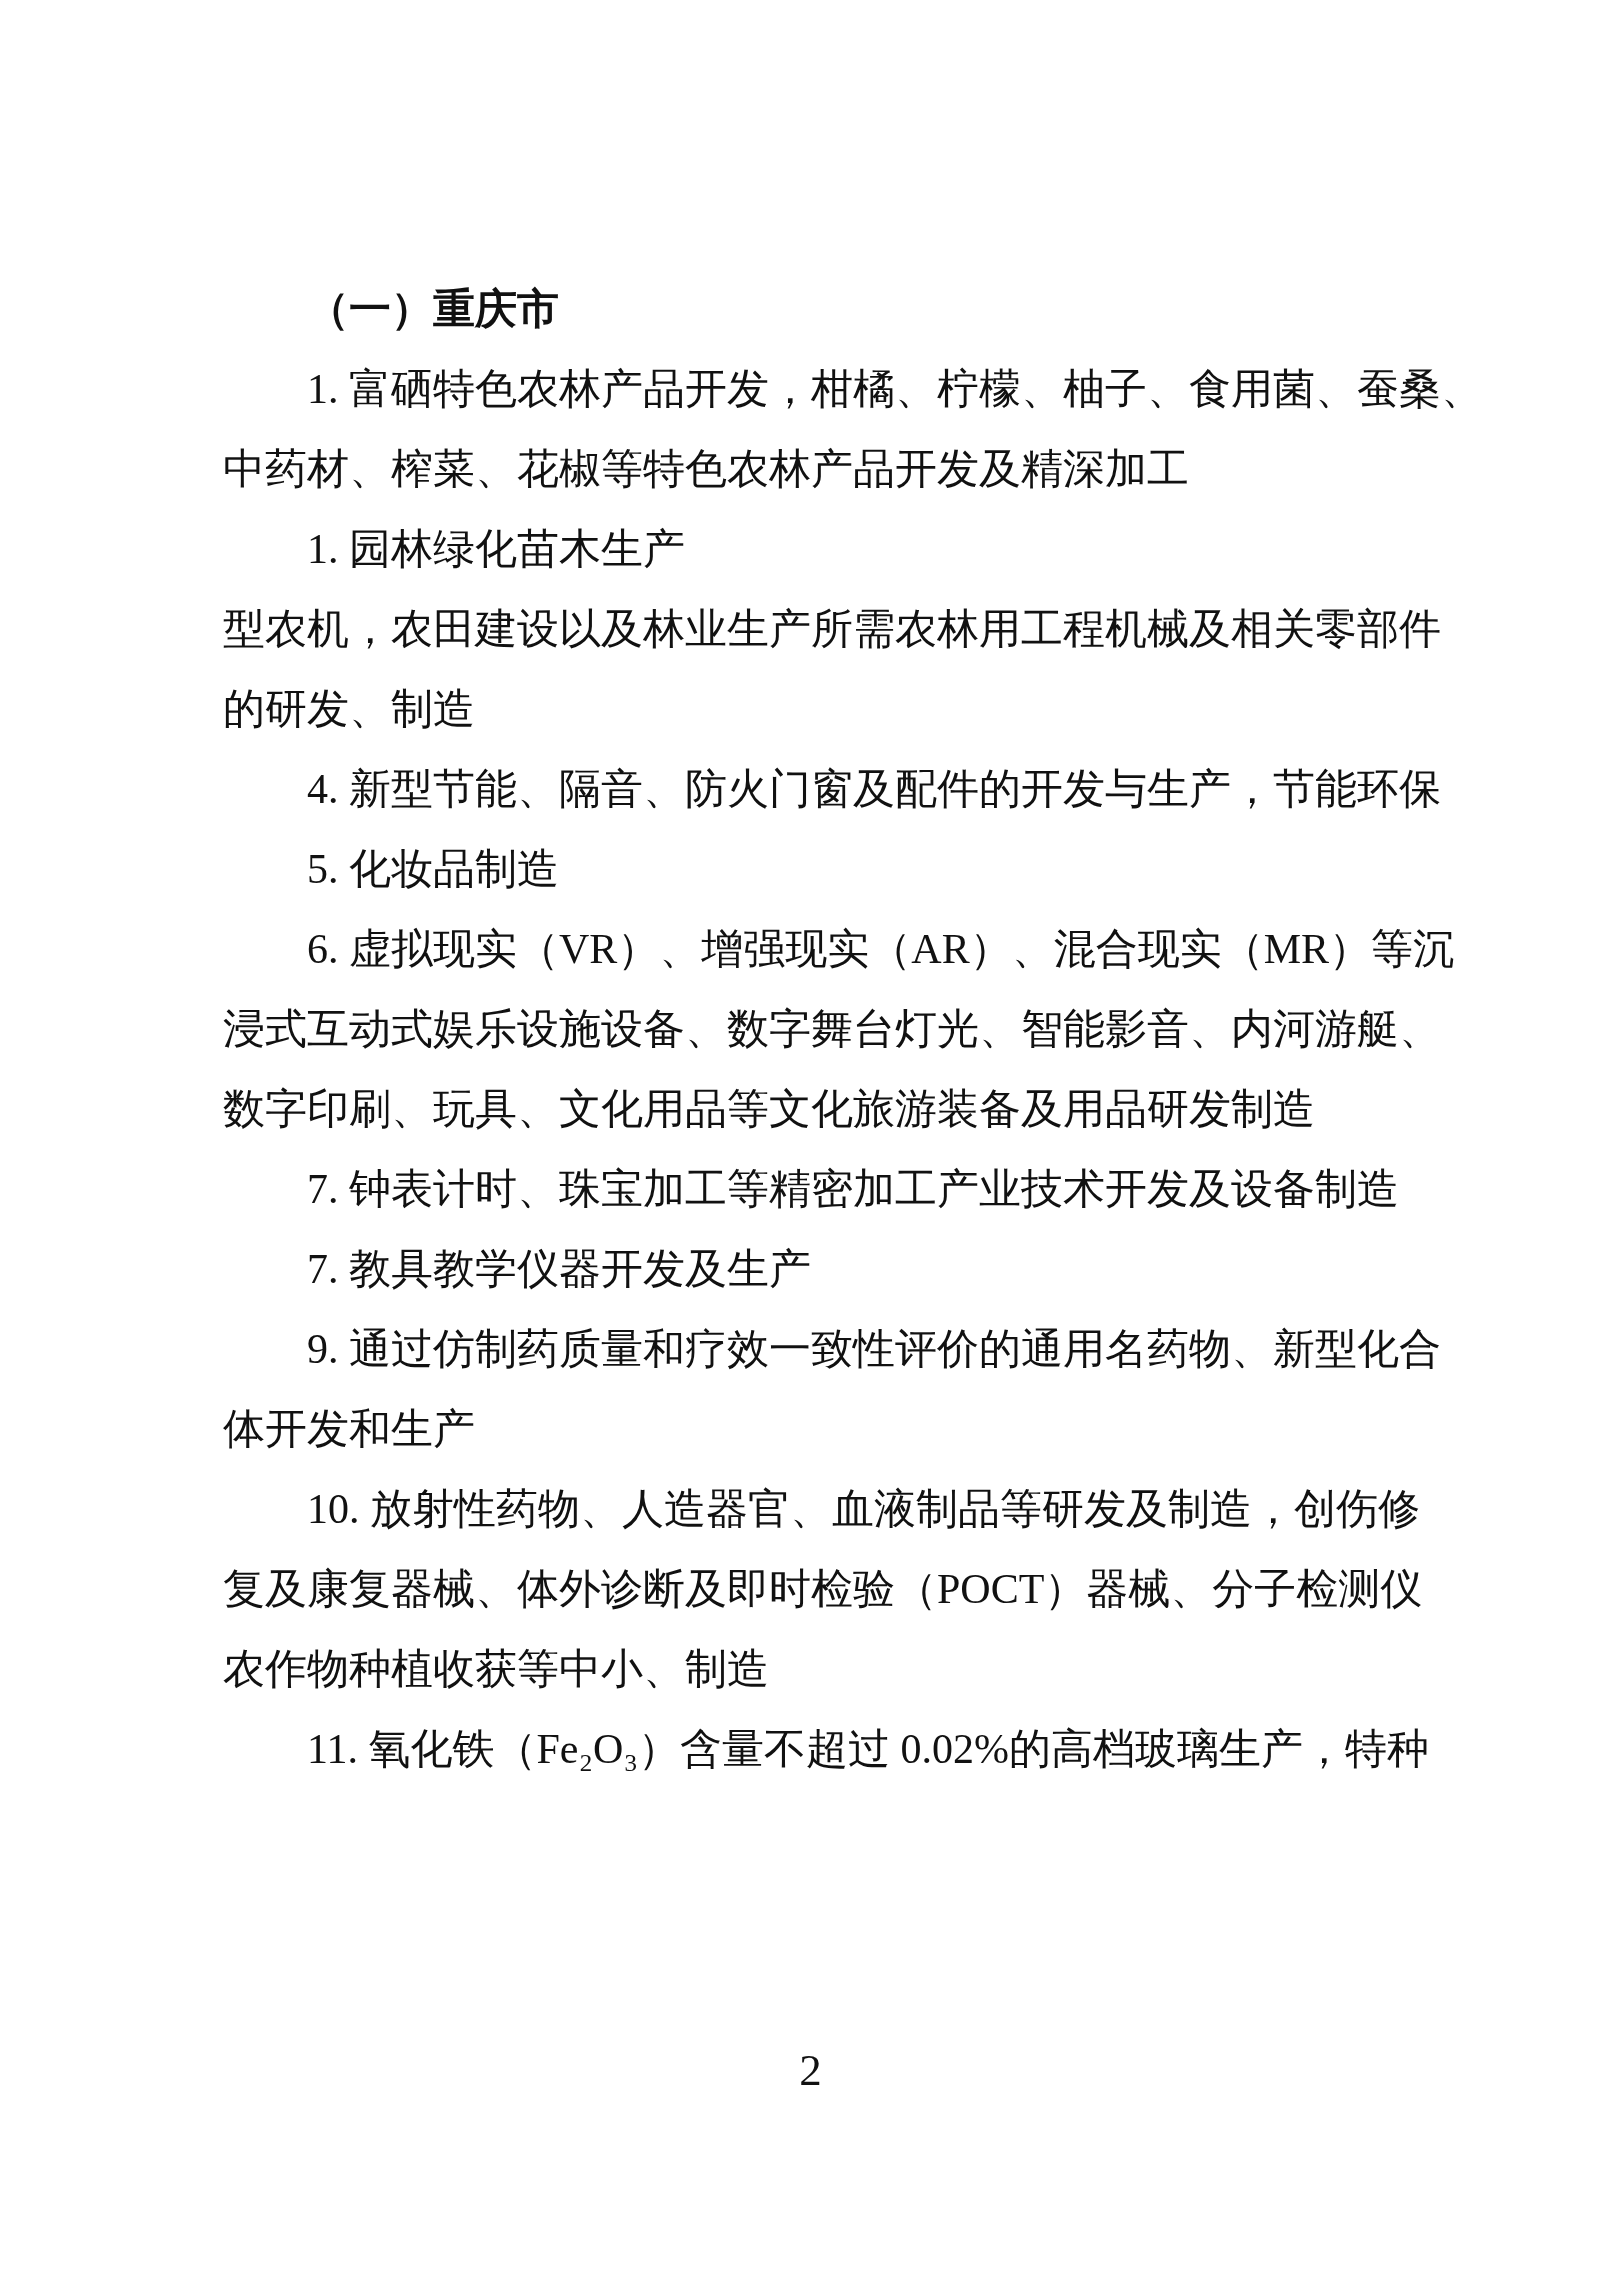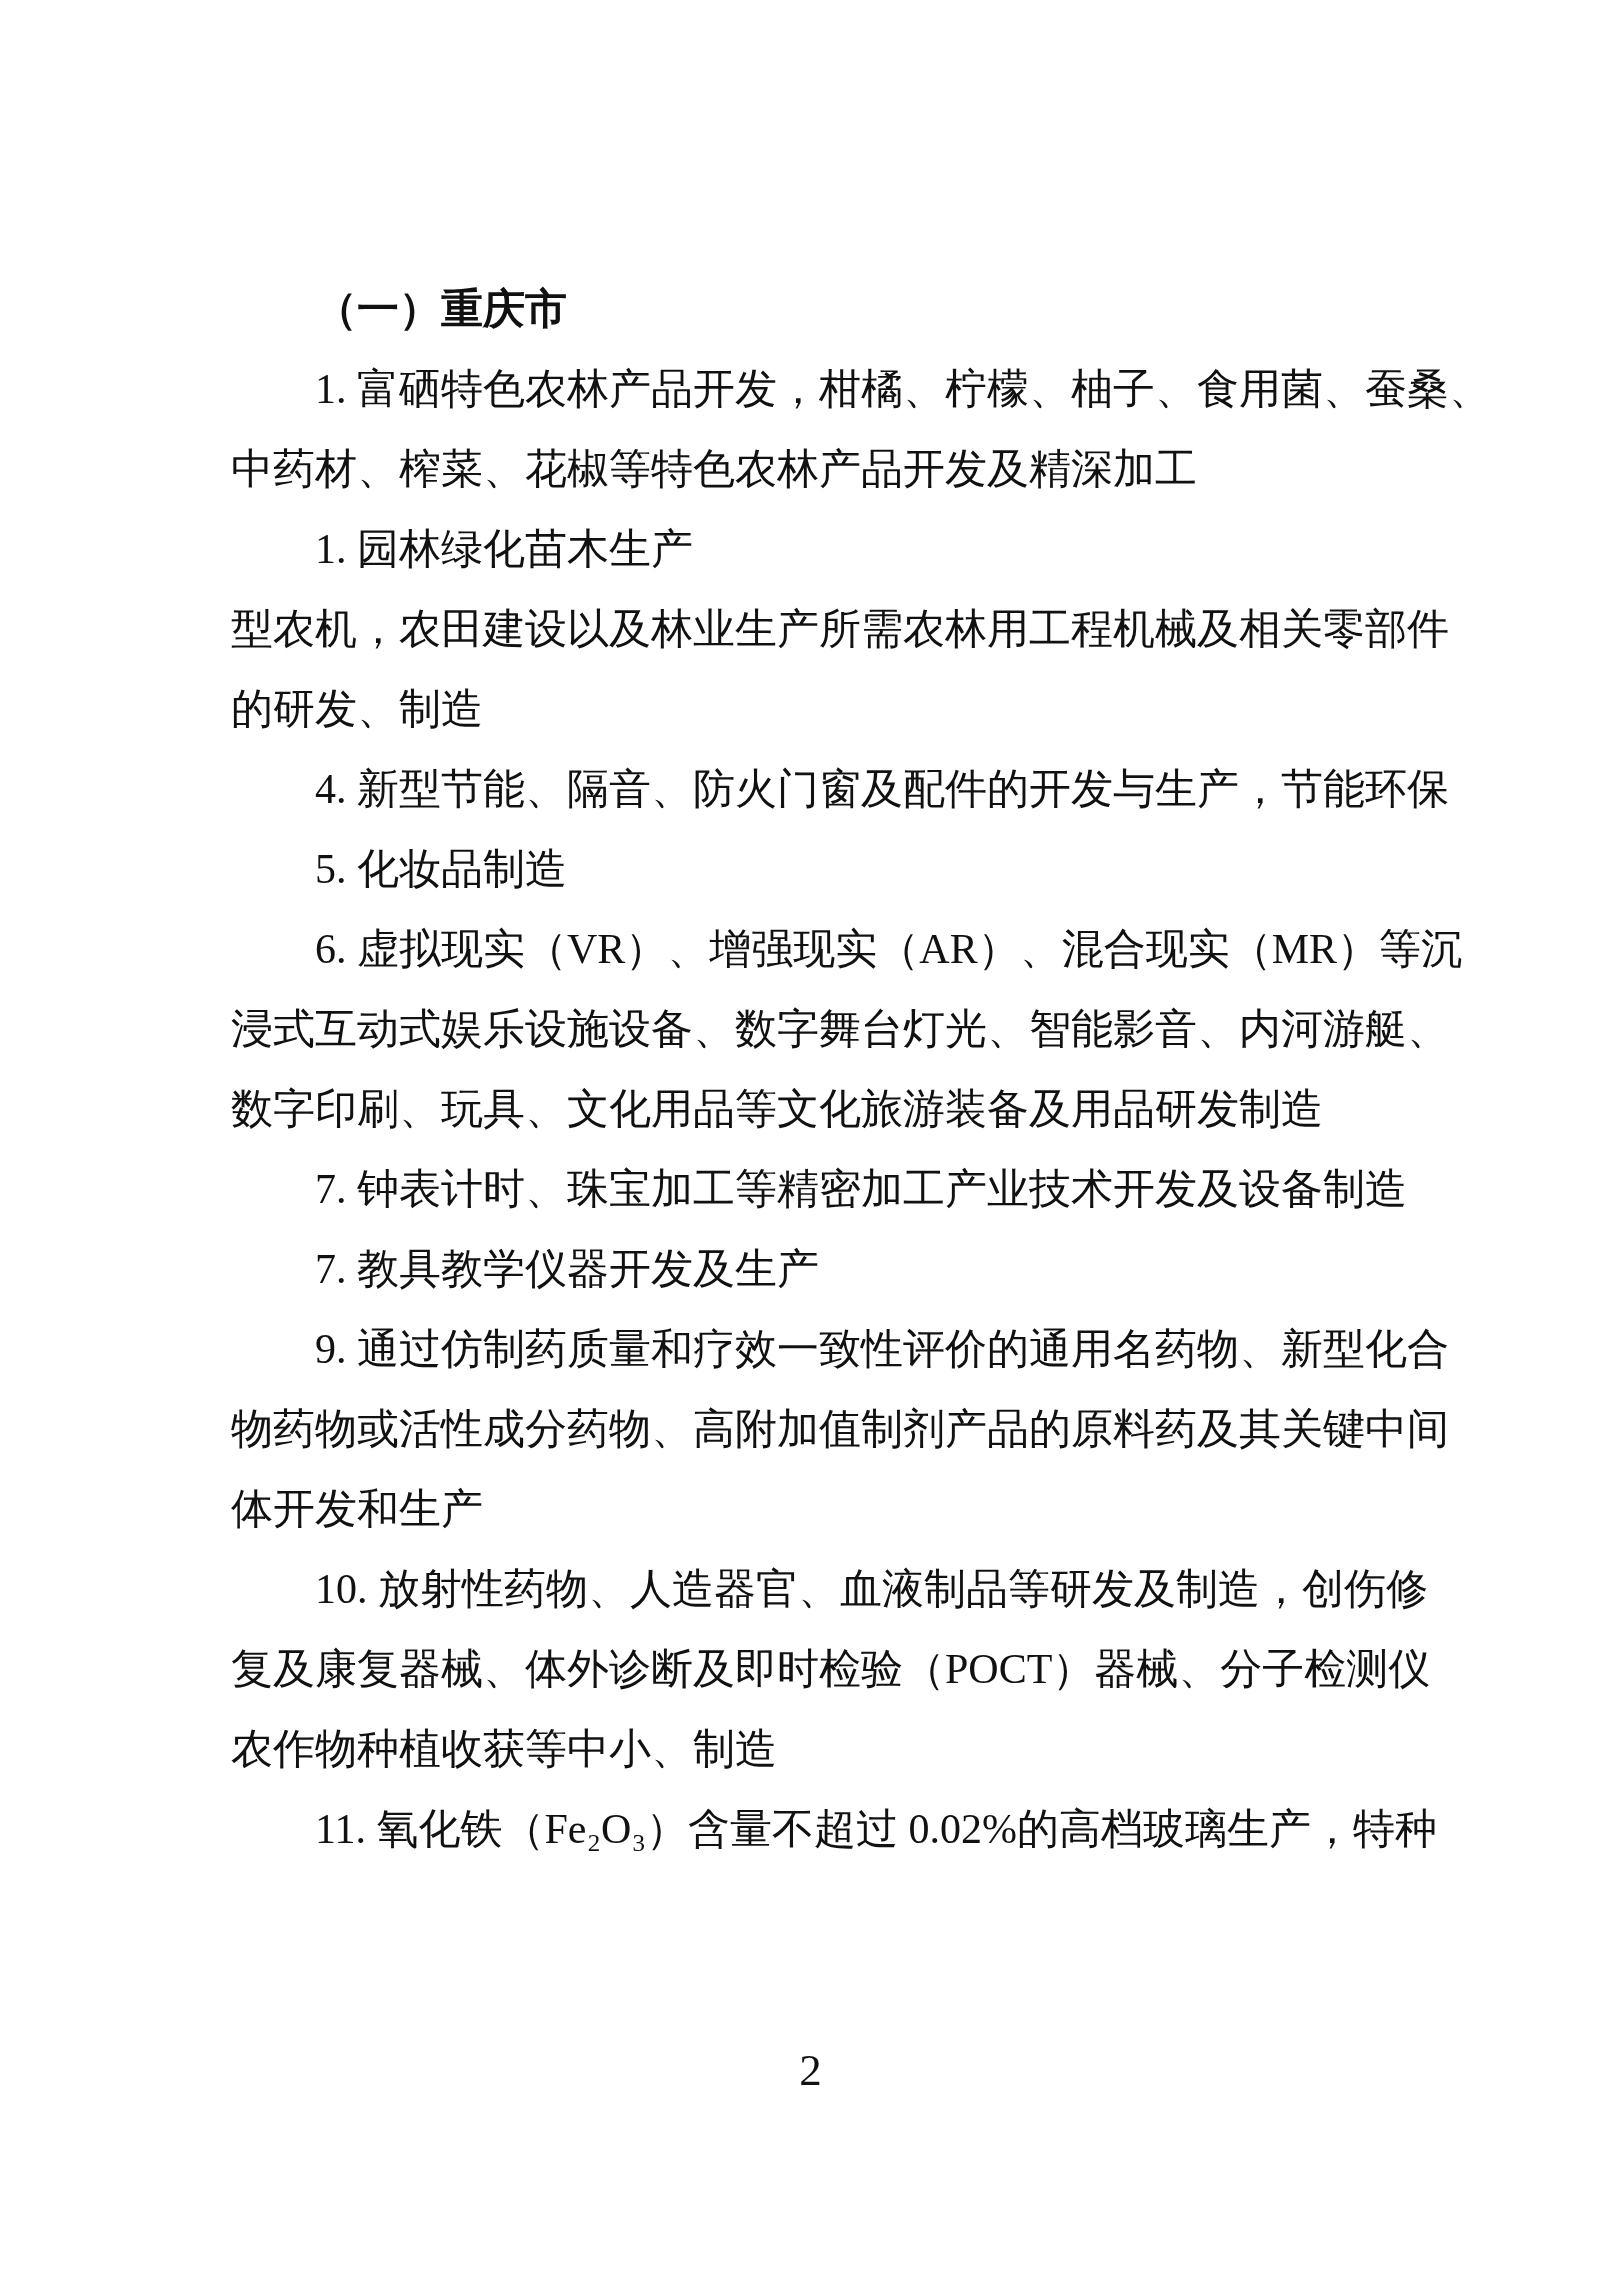--- a/index.html
+++ b/index.html
@@ -18,21 +18,20 @@
   .page {
     position: absolute;
     inset: 0;
     background: #ffffff;
   }
   .text-block {
     position: absolute;
     left: 223px;
     top: 269px;
     width: 1180px;
-    margin-left: 8px;
   }
   .line {
     height: 80px;
     line-height: 80px;
     font-size: 42px;
     white-space: nowrap;
     letter-spacing: 0px;
   }
   .ind {
     padding-left: 84px;
@@ -64,21 +63,20 @@
     <div class="line">型农机，农田建设以及林业生产所需农林用工程机械及相关零部件</div>
     <div class="line">的研发、制造</div>
     <div class="line ind">4. 新型节能、隔音、防火门窗及配件的开发与生产，节能环保</div>
     <div class="line ind">5. 化妆品制造</div>
     <div class="line ind">6. 虚拟现实（VR）、增强现实（AR）、混合现实（MR）等沉</div>
     <div class="line">浸式互动式娱乐设施设备、数字舞台灯光、智能影音、内河游艇、</div>
     <div class="line">数字印刷、玩具、文化用品等文化旅游装备及用品研发制造</div>
     <div class="line ind">7. 钟表计时、珠宝加工等精密加工产业技术开发及设备制造</div>
     <div class="line ind">7. 教具教学仪器开发及生产</div>
     <div class="line ind">9. 通过仿制药质量和疗效一致性评价的通用名药物、新型化合</div>
-    <div class="line">物药物或活性成分药物、高附加值制剂产品的原料药及其关键中间</div>
     <div class="line">体开发和生产</div>
     <div class="line ind">10. 放射性药物、人造器官、血液制品等研发及制造，创伤修</div>
     <div class="line">复及康复器械、体外诊断及即时检验（POCT）器械、分子检测仪</div>
     <div class="line">农作物种植收获等中小、制造</div>
     <div class="line ind">11. 氧化铁（Fe₂O₃）含量不超过 0.02%的高档玻璃生产，特种</div>
   </div>
 
   <div class="page-number">2</div>
 </div>
 

